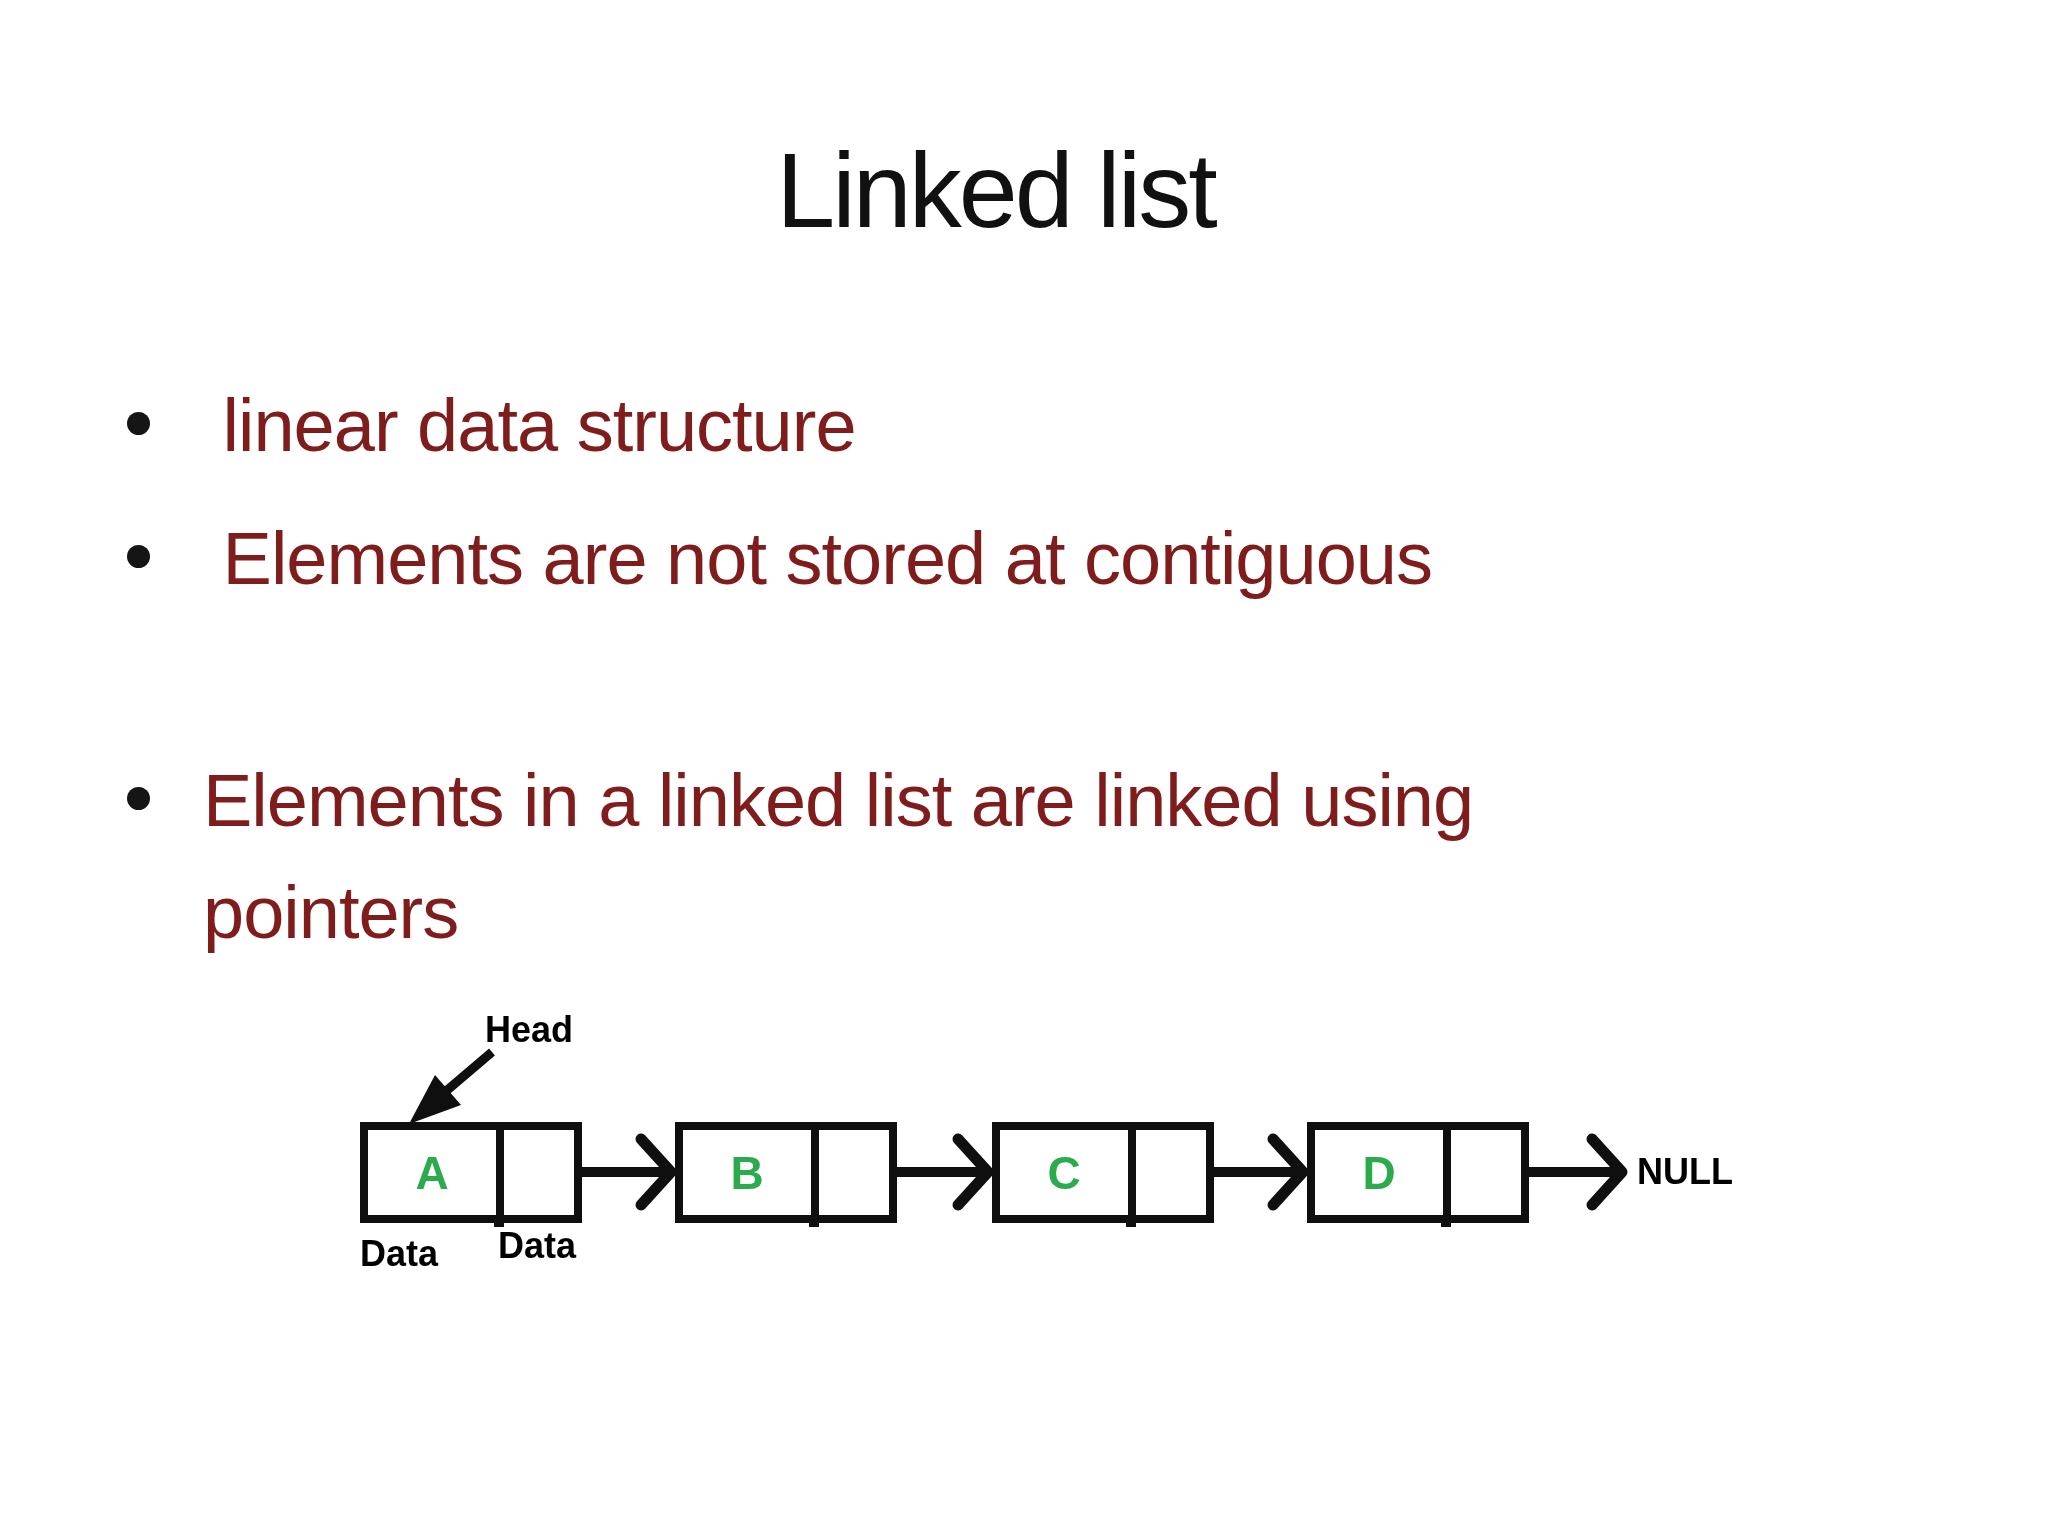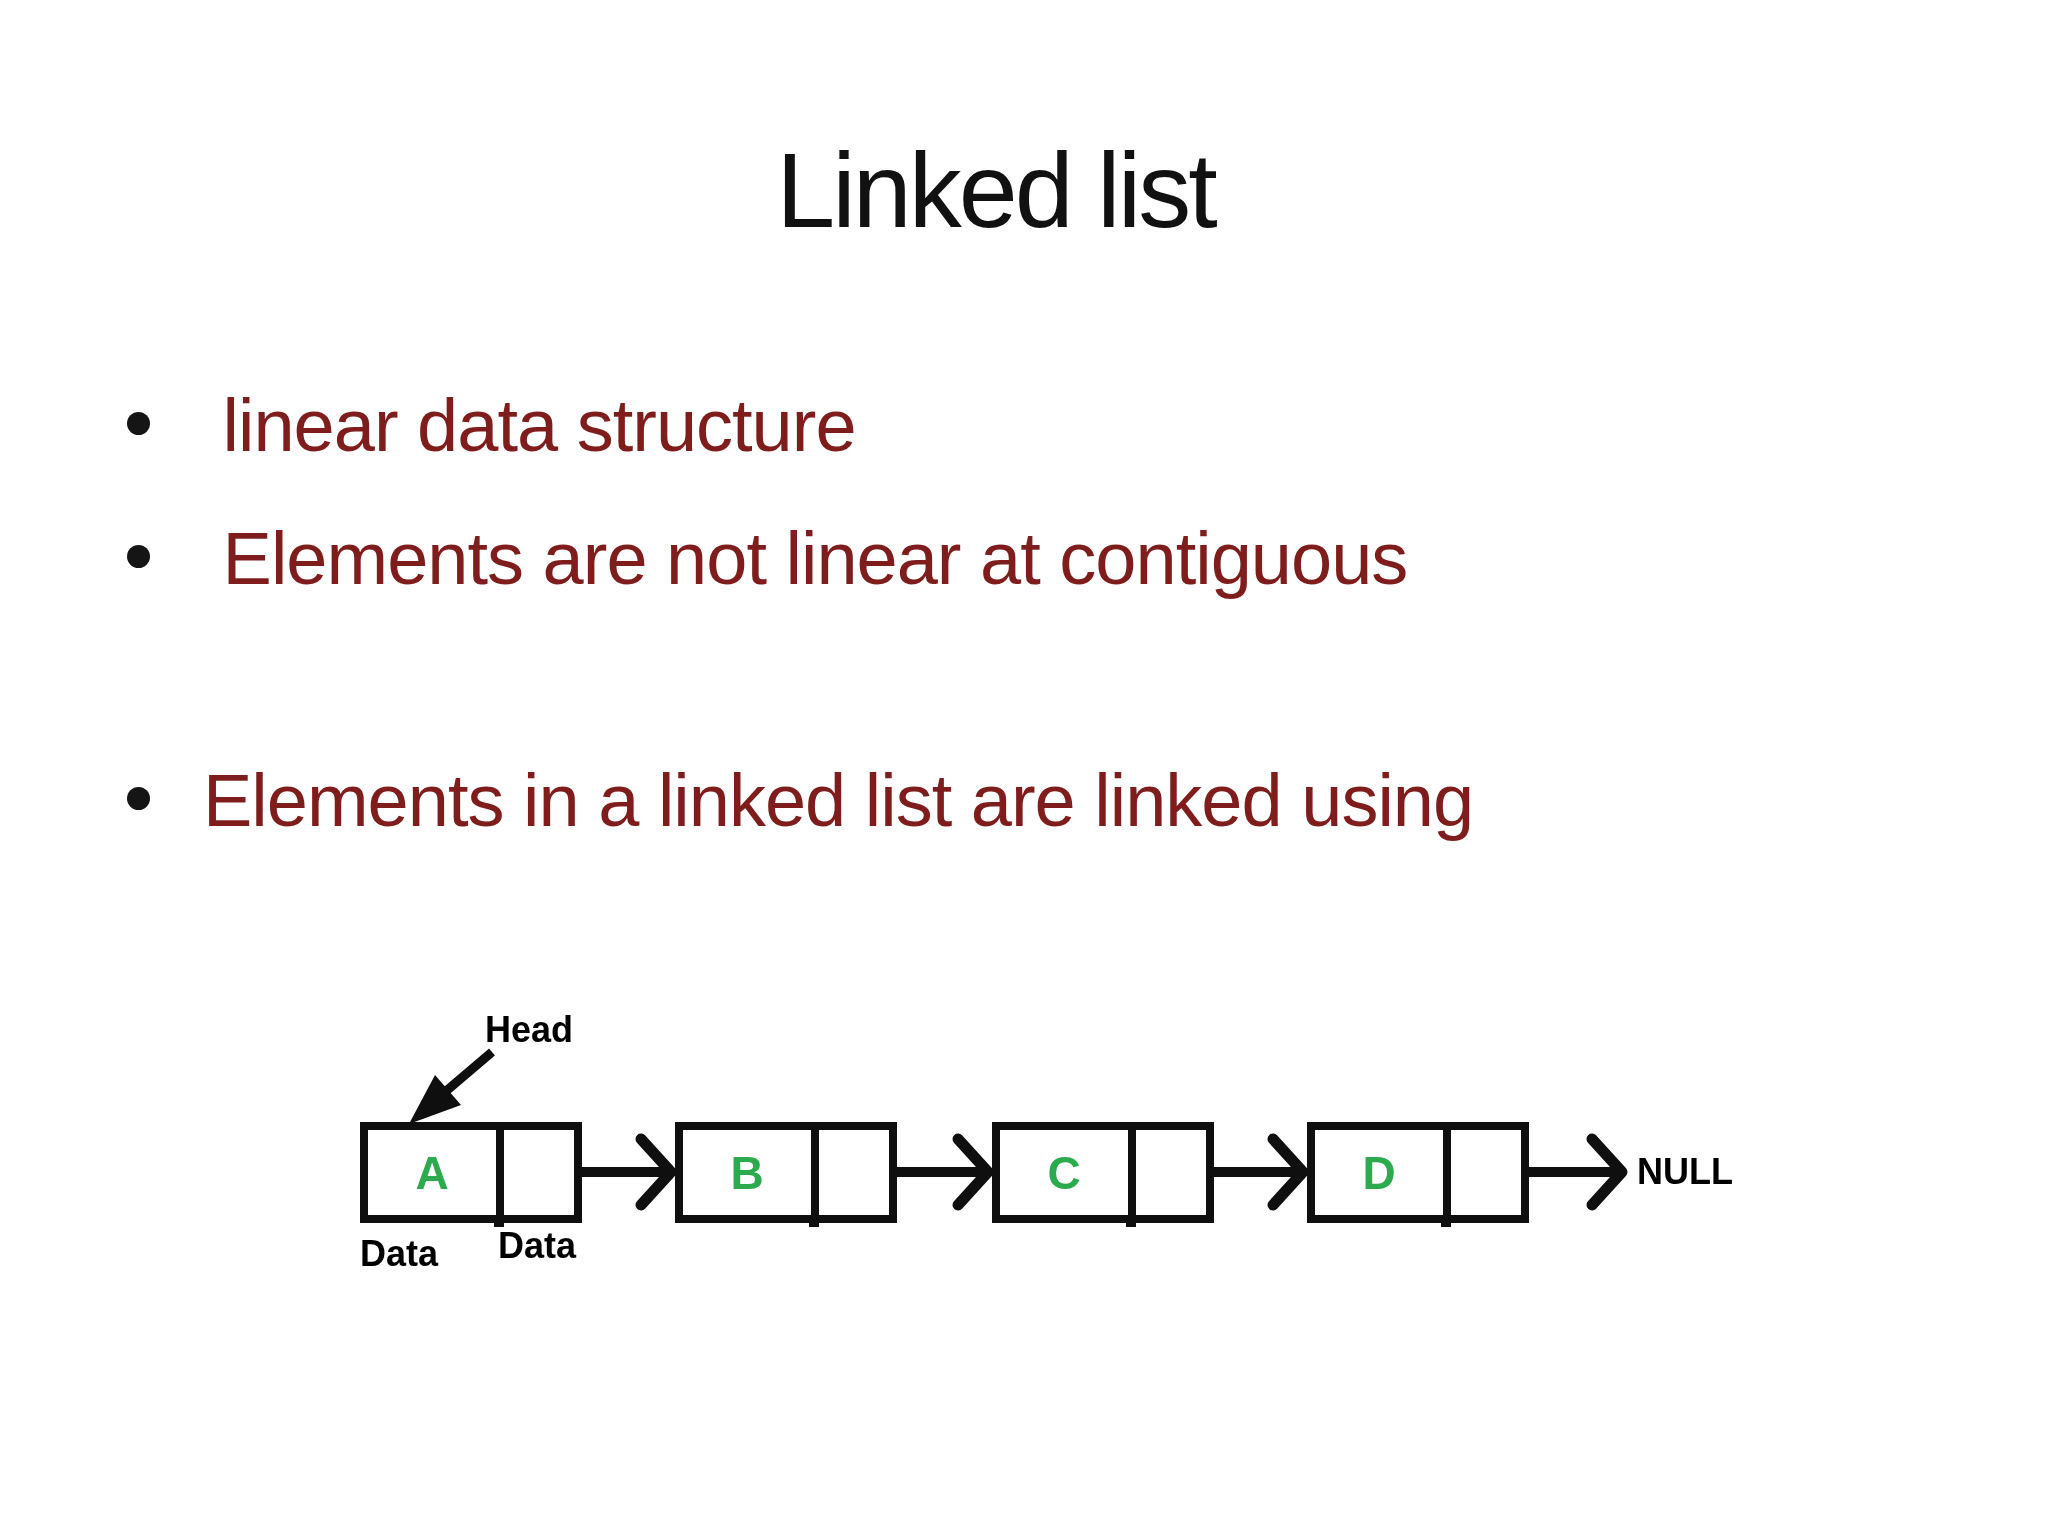--- a/index.html
+++ b/index.html
@@ -106,28 +106,29 @@
   <div class="bullet b1">
     <span class="dot"></span>
     <div class="lines">
       <div> linear data structure</div>
     </div>
   </div>
 
   <div class="bullet b2">
     <span class="dot"></span>
     <div class="lines">
-      <div> Elements are not linear at contiguous</div>
+      <div> Elements are not stored at contiguous</div>
     </div>
   </div>
 
   <div class="bullet b3">
     <span class="dot"></span>
     <div class="lines">
       <div>Elements in a linked list are linked using</div>
+      <div>pointers</div>
     </div>
   </div>
 
   <svg class="overlay" viewBox="0 0 2048 1536">
 
     <g>
       <line x1="492" y1="1052" x2="445" y2="1092" stroke-width="9"></line>
       <polygon points="409,1124 435,1075 461,1105"></polygon>
     </g>
 

